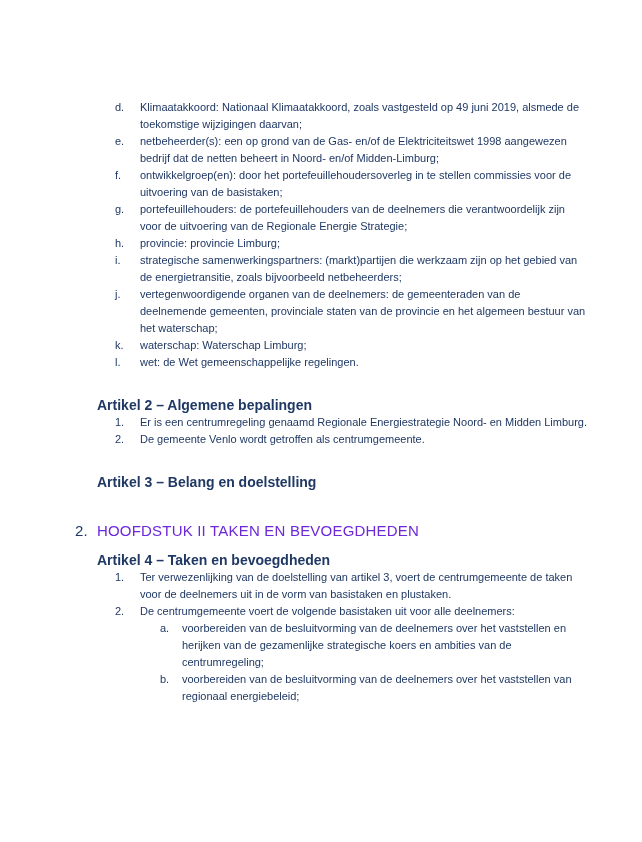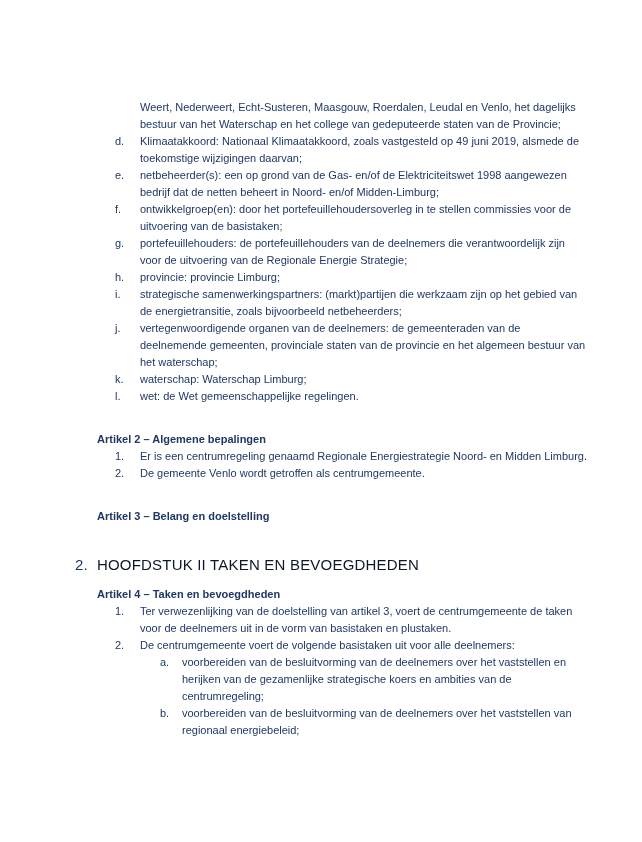--- a/index.html
+++ b/index.html
@@ -16,43 +16,39 @@
     left:97px; top:99px;
     width:490px;
     font-size:11px;
     line-height:17px;
   }
   .row { display:flex; }
   .row .marker { flex:0 0 25px; margin-left:18px; }
   .row .text { flex:1 1 auto; }
   .row.subrow .marker { margin-left:63px; flex:0 0 22px; }
   .article { margin-top:26px; }
-  .article-title { font-weight:bold; margin:0; font-size:11px; line-height:17px; }
+  .article-title { font-weight:bold; margin:0; font-size:14px; line-height:17px; }
   .para { margin:0; }
   .chapter {
     margin-top:30px;
     margin-left:-22px;
     font-size:15px;
     line-height:20px;
     letter-spacing:0.2px;
   }
   .chapter-num { color:#1f3864; margin-right:9px; }
-  .chapter-title { color:#0f172a; }
+  .chapter-title { color:#6d28d9; }
   .article4 { margin-top:11px; }
 </style>
 </head>
 <body>
 
 <div class="page">
   <div class="content">
 
-    <div class="row">
-      <span class="marker"></span>
-      <span class="text">Weert, Nederweert, Echt-Susteren, Maasgouw, Roerdalen, Leudal en Venlo, het dagelijks bestuur van het Waterschap en het college van gedeputeerde staten van de Provincie;</span>
-    </div>
 
     <div class="row">
       <span class="marker">d.</span>
       <span class="text">Klimaatakkoord: Nationaal Klimaatakkoord, zoals vastgesteld op 49 juni 2019, alsmede de toekomstige wijzigingen daarvan;</span>
     </div>
     <div class="row">
       <span class="marker">e.</span>
       <span class="text">netbeheerder(s): een op grond van de Gas- en/of de Elektriciteitswet 1998 aangewezen bedrijf dat de netten beheert in Noord- en/of Midden-Limburg;</span>
     </div>
     <div class="row">

